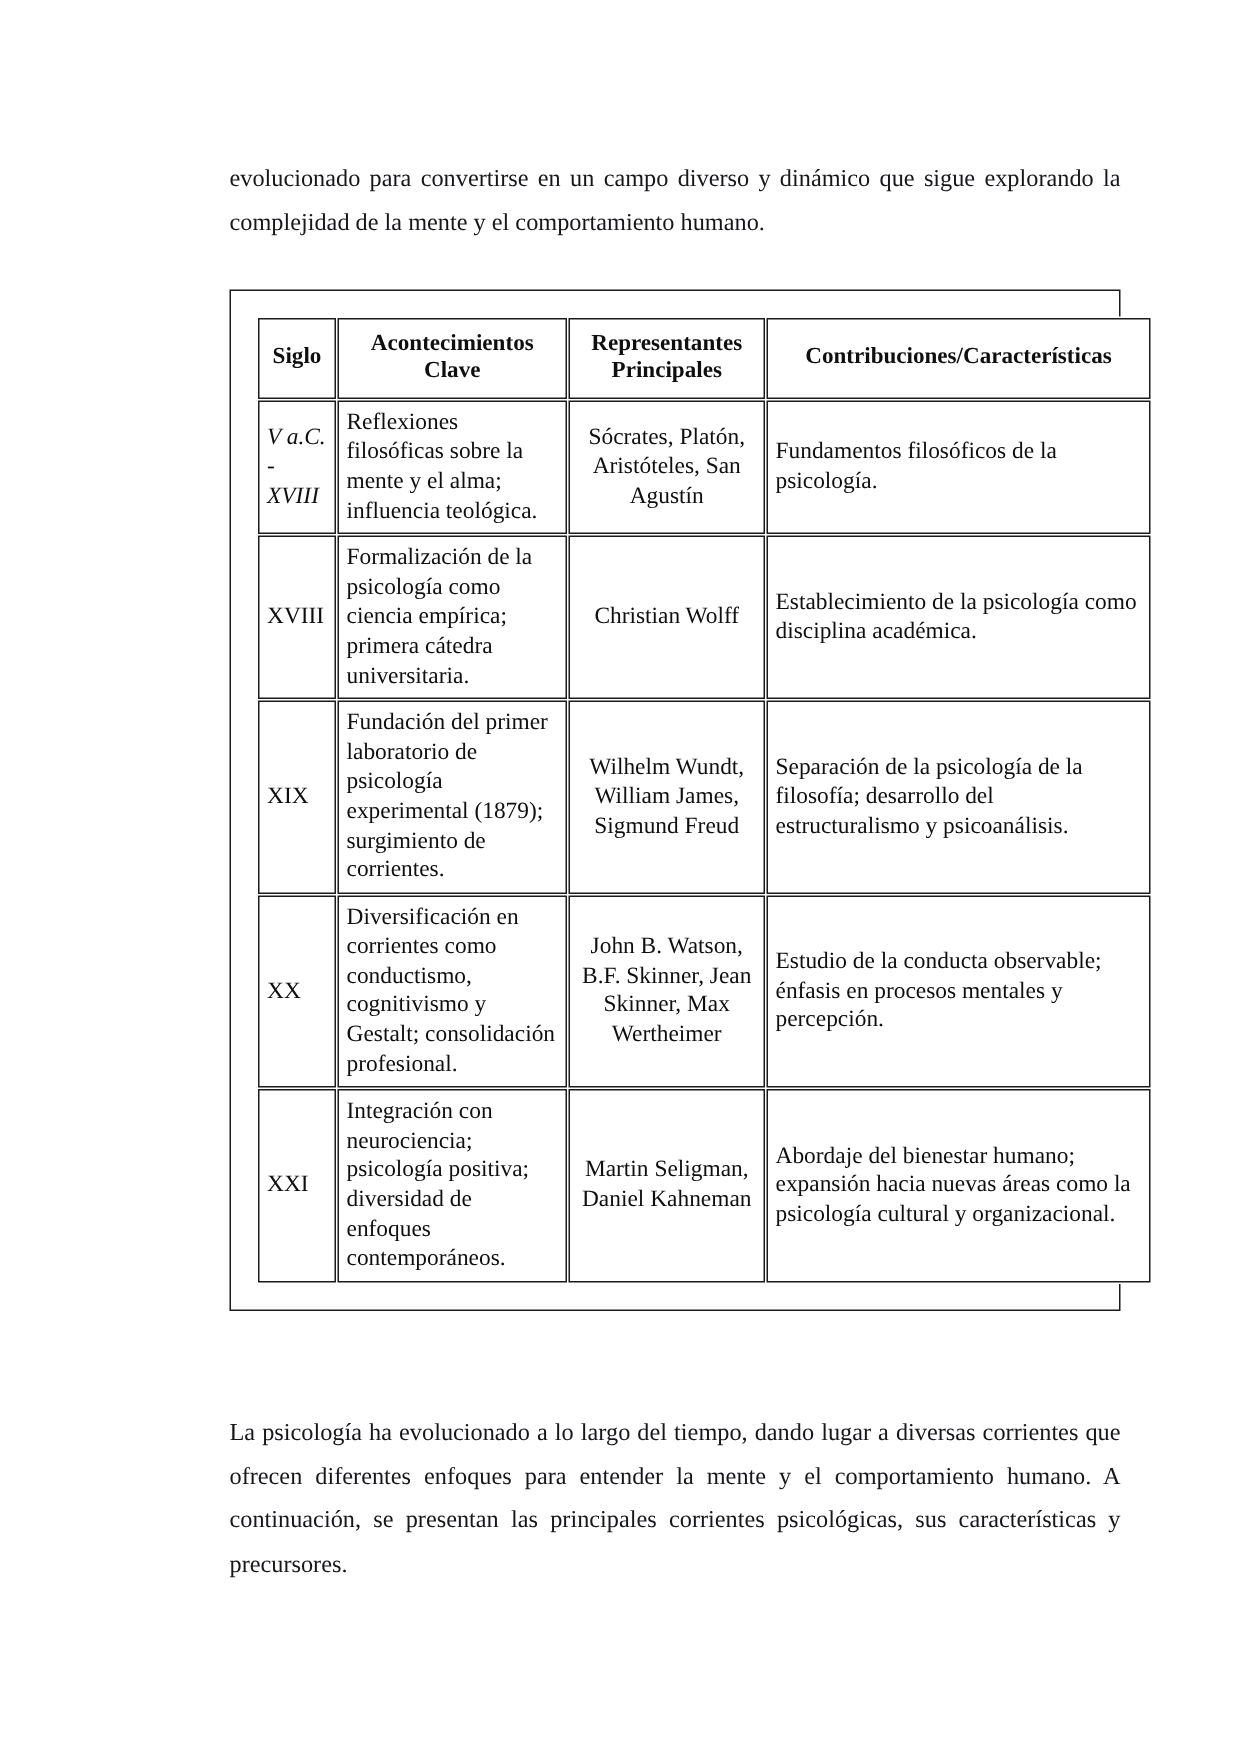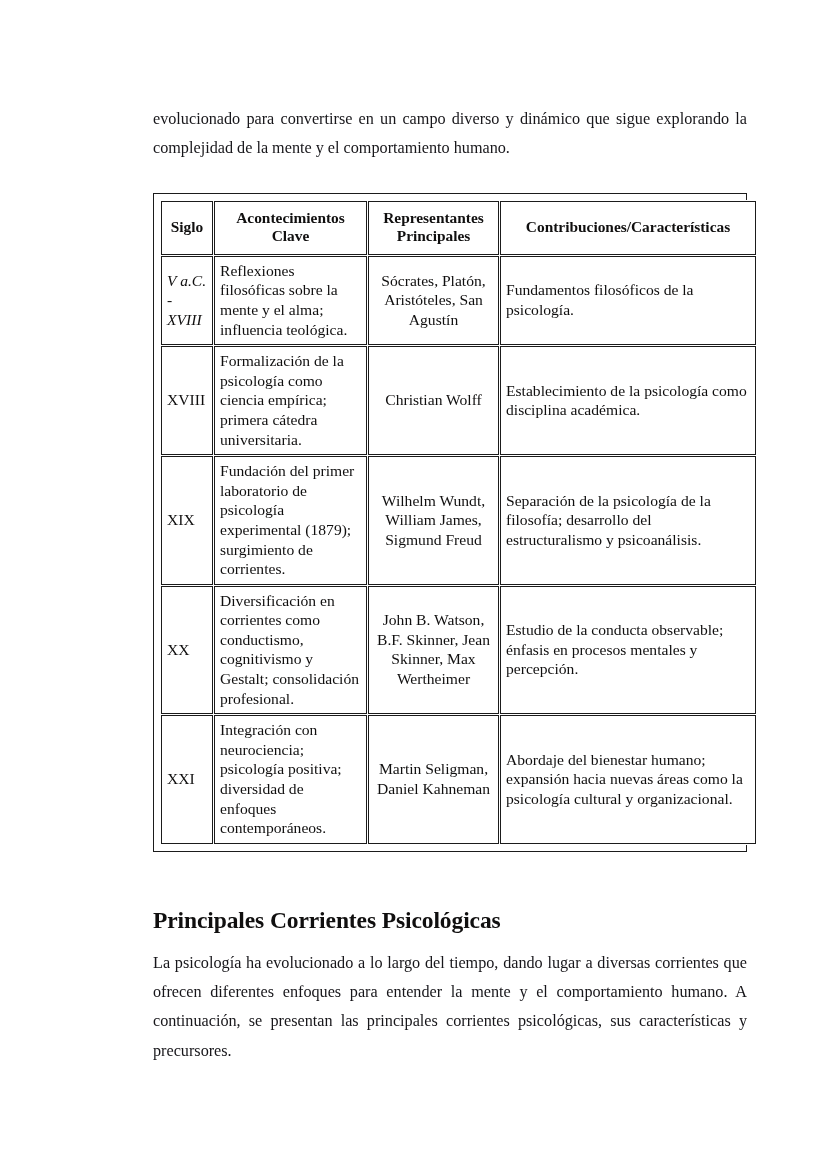--- a/index.html
+++ b/index.html
@@ -54,21 +54,21 @@
     font-weight: bold;
     letter-spacing: -0.1px;
     color: #100f0f;
     font-family: "Liberation Serif", "DejaVu Serif", serif;
   }
 
   
   .table-wrap {
     width: 594px;
     border: 1px solid #1b1b1b;
-    padding: 6px;
+    padding: 17px;
     box-sizing: border-box;
     background: #ffffff;
   }
   table.doc-table {
     width: 100%;
     border-collapse: separate;
     border-spacing: 1px;
     background: #ffffff;
     table-layout: fixed;
   }
@@ -181,20 +181,19 @@
 
         </tbody>
       </table>
     </div>
 
     <div class="gap-after-table"></div>
 
 
     <div class="gap-before-head"></div>
 
-    <h2 class="section-heading">Principales Corrientes Psicológicas</h2>
 
     <div class="gap-after-head"></div>
 
     <p class="para">La psicología ha evolucionado a lo largo del tiempo, dando lugar a diversas corrientes que ofrecen diferentes enfoques para entender la mente y el comportamiento humano. A continuación, se presentan las principales corrientes psicológicas, sus características y precursores.</p>
 
   </div>
 </div>
 
 </body></html>

